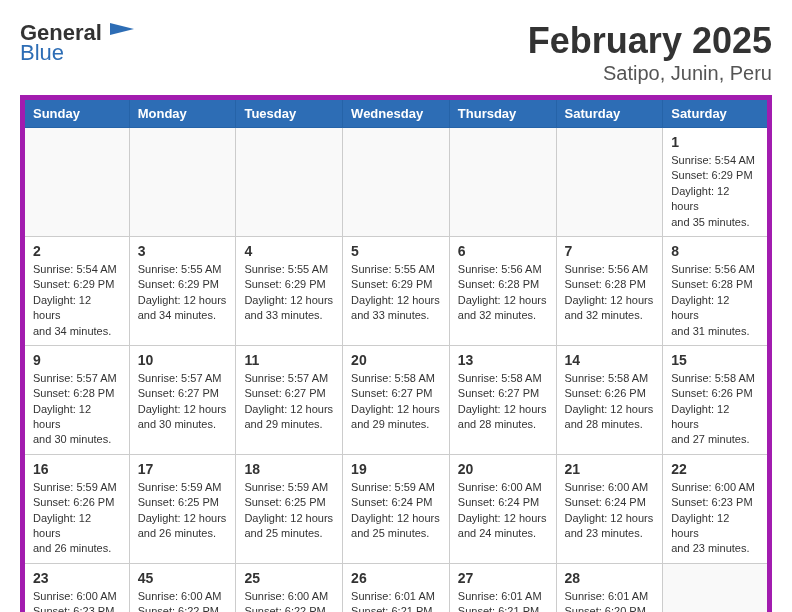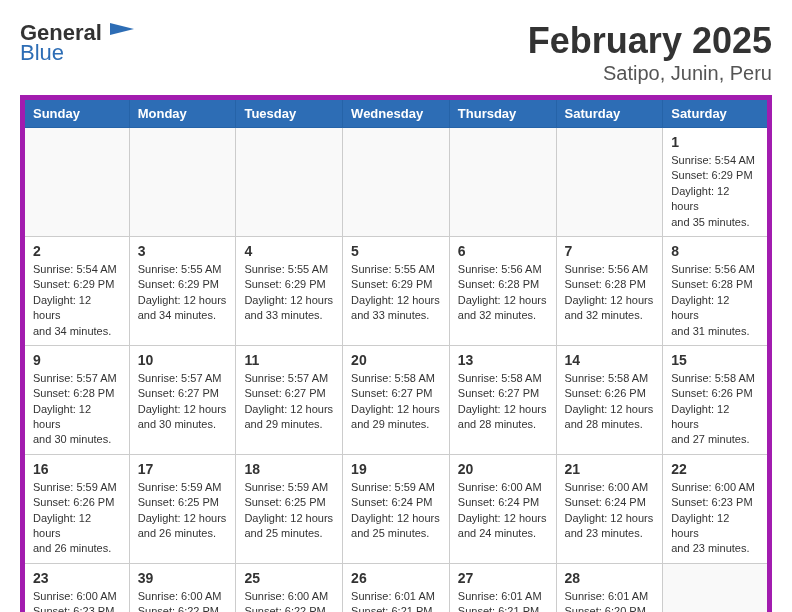--- a/index.html
+++ b/index.html
@@ -210,21 +210,21 @@
           <span class="day-number">22</span>
           <div class="day-info">Sunrise: 6:00 AM<br>Sunset: 6:23 PM<br>Daylight: 12 hours<br>and 23 minutes.</div>
         </td>
       </tr>
       <tr>
         <td>
           <span class="day-number">23</span>
           <div class="day-info">Sunrise: 6:00 AM<br>Sunset: 6:23 PM<br>Daylight: 12 hours<br>and 22 minutes.</div>
         </td>
         <td>
-          <span class="day-number">39</span>
+          <span class="day-number">45</span>
           <div class="day-info">Sunrise: 6:00 AM<br>Sunset: 6:22 PM<br>Daylight: 12 hours<br>and 22 minutes.</div>
         </td>
         <td>
           <span class="day-number">25</span>
           <div class="day-info">Sunrise: 6:00 AM<br>Sunset: 6:22 PM<br>Daylight: 12 hours<br>and 21 minutes.</div>
         </td>
         <td>
           <span class="day-number">26</span>
           <div class="day-info">Sunrise: 6:01 AM<br>Sunset: 6:21 PM<br>Daylight: 12 hours<br>and 20 minutes.</div>
         </td>

